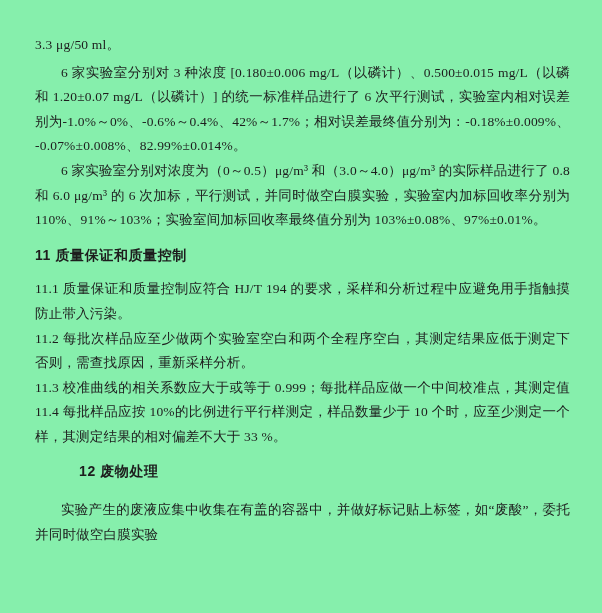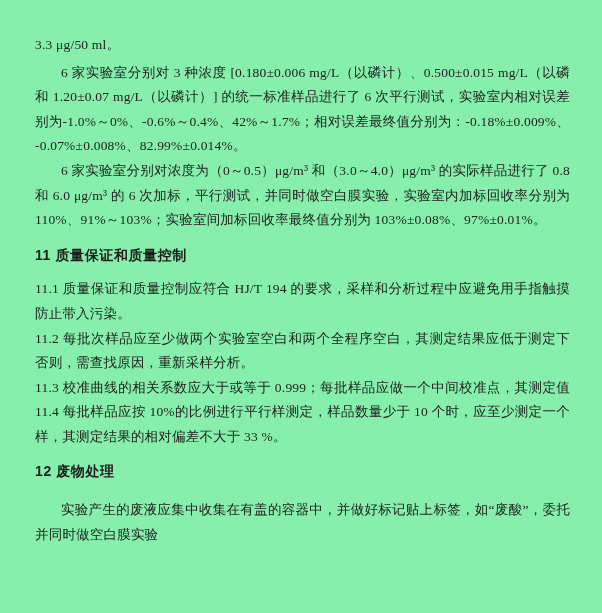--- a/index.html
+++ b/index.html
@@ -35,21 +35,21 @@
     text-indent: 26px;
   }
   .heading {
     font-family: "Liberation Sans", "DejaVu Sans", sans-serif;
     font-weight: 700;
     font-size: 14px;
     letter-spacing: 0.6px;
   }
   .mt-3  { margin-top: 3px; }
   .mt-10 { margin-top: 10px; }
-  .mt-9  { margin-top: 9px; }
+  .mt-9  { margin-top: 9px; margin-left: 44px; }
   .mt-15 { margin-top: 15px; }
 </style>
 </head>
 <body>
 
 <div class="page">
 
   <div class="line">3.3 μg/50 ml。</div>
 
 

